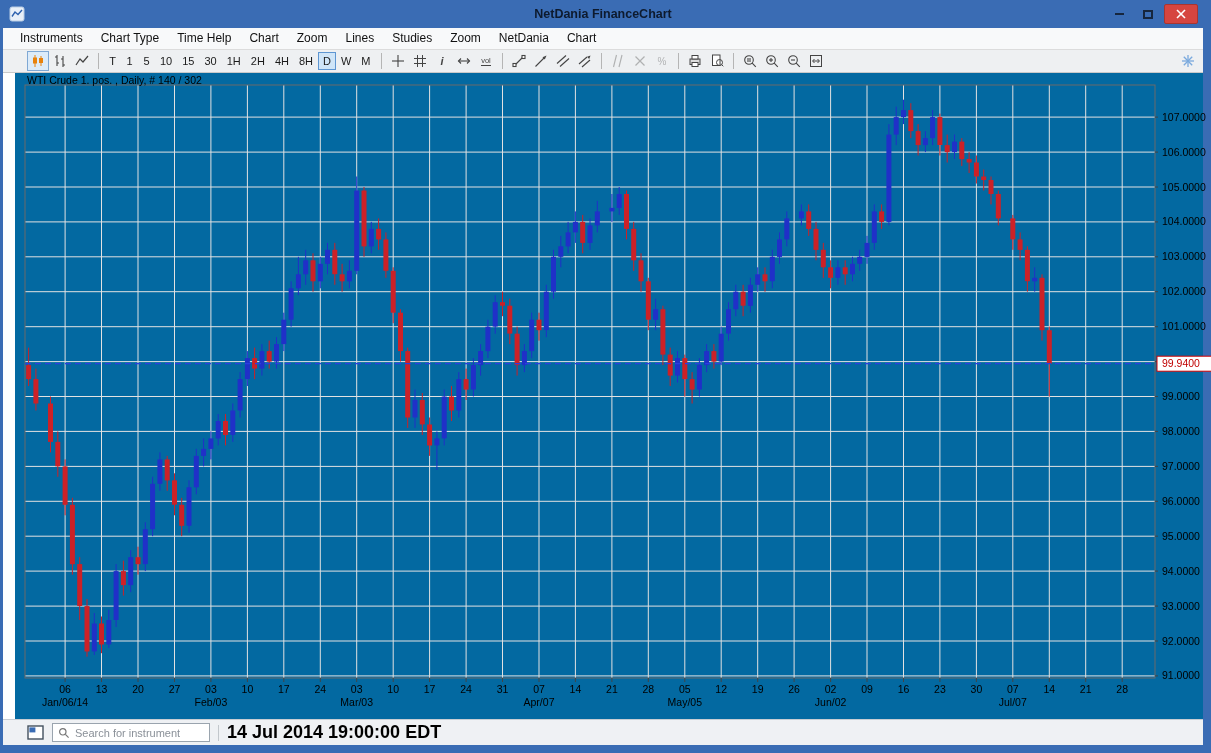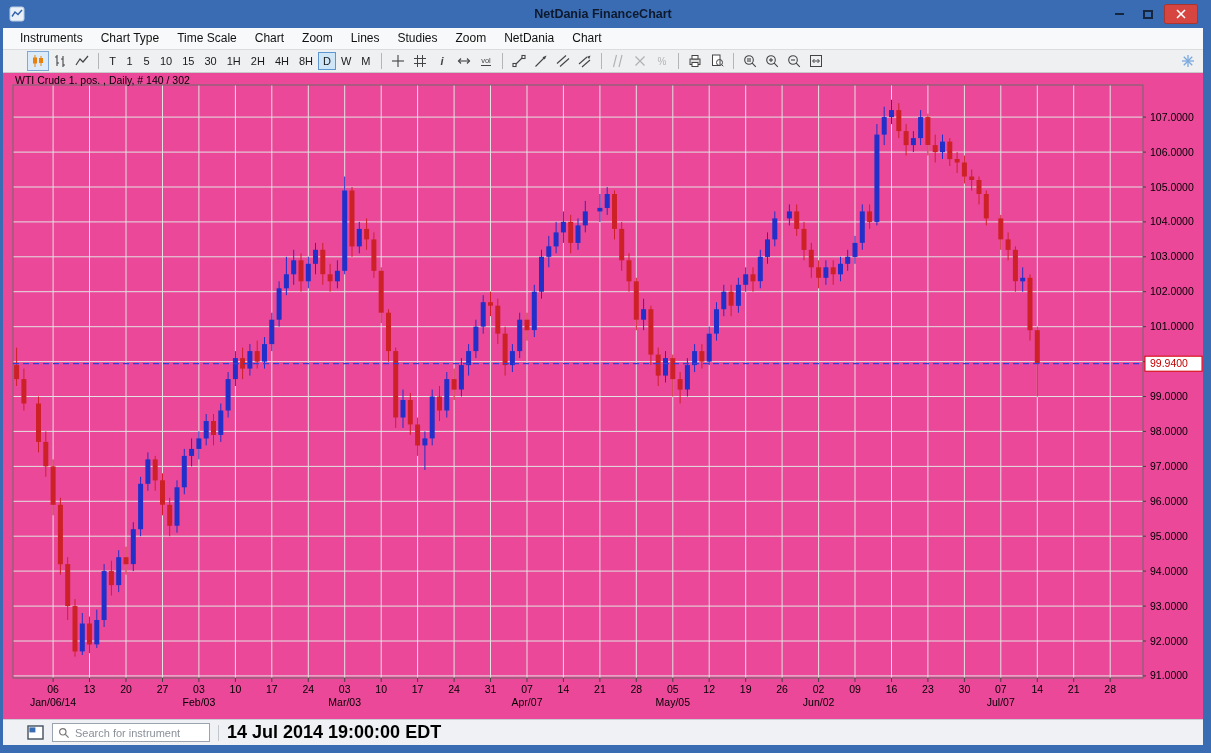--- a/index.html
+++ b/index.html
@@ -23,21 +23,21 @@
   .toolbar { flex: 0 0 23px; background: #eef0f2; border-bottom: 1px solid #c9c9c9; display: flex; align-items: center; padding-left: 24px; }
   .tb-btn { width: 22px; height: 20px; border: 1px solid transparent; background: transparent; display: flex; align-items: center; justify-content: center; padding: 0; }
   .tb-btn.active { background: #dcebf9; border-color: #7fa8d4; }
   .tb-btn.disabled { opacity: .4; }
   .tf-btn { min-width: 17px; height: 18px; padding: 1px 4px; font-size: 11px; font-family: inherit; color: #1a1a1a;
             border: 1px solid transparent; background: transparent; }
   .tf-btn.active { background: #cfe5f8; border-color: #5e96d2; }
   .tb-sep { width: 1px; height: 16px; background: #b5b5b5; margin: 0 5px; }
   .tb-right { margin-left: auto; padding-right: 4px; display: flex; }
 
-  .chart-area { position: relative; flex: 1 1 auto; background: #ec4899; }
+  .chart-area { position: relative; flex: 1 1 auto; background: #0369a1; margin-left: 12px; }
   .chart-label { position: absolute; top: 1px; left: 12px; font-size: 10.5px; color: #000; z-index: 2; }
   #chart-svg { position: absolute; left: 0; top: 0; display: block; }
   svg text { font-family: "Liberation Sans", sans-serif; }
   .ylab, .xlab { font-size: 10.5px; fill: #000; }
   .grid { stroke: #e2e2e2; stroke-width: 1; }
   .plot-border { stroke: #6b6b6b; fill: none; stroke-width: 1; }
   .tick { stroke: #444; stroke-width: 1; }
   .price-lab { font-size: 10.5px; fill: #c00000; }
 
   .statusbar { flex: 0 0 26px; background: #eff1f4; border-top: 1px solid #c8cdd3; display: flex; align-items: center; padding: 0 24px; gap: 8px; }
@@ -72,21 +72,21 @@
             <line x1="1" y1="1" x2="9" y2="9" stroke="#fff" stroke-width="1.6"></line>
             <line x1="9" y1="1" x2="1" y2="9" stroke="#fff" stroke-width="1.6"></line>
           </svg>
       </div>
     </div>
   </div>
 
   <div class="menubar">
       <div class="menu-item">Instruments</div>
       <div class="menu-item">Chart Type</div>
-      <div class="menu-item">Time Scale</div>
+      <div class="menu-item">Time Help</div>
       <div class="menu-item">Chart</div>
       <div class="menu-item">Zoom</div>
       <div class="menu-item">Lines</div>
       <div class="menu-item">Studies</div>
       <div class="menu-item">Zoom</div>
       <div class="menu-item">NetDania</div>
       <div class="menu-item">Chart</div>
     </div>
 
   <div class="toolbar">

